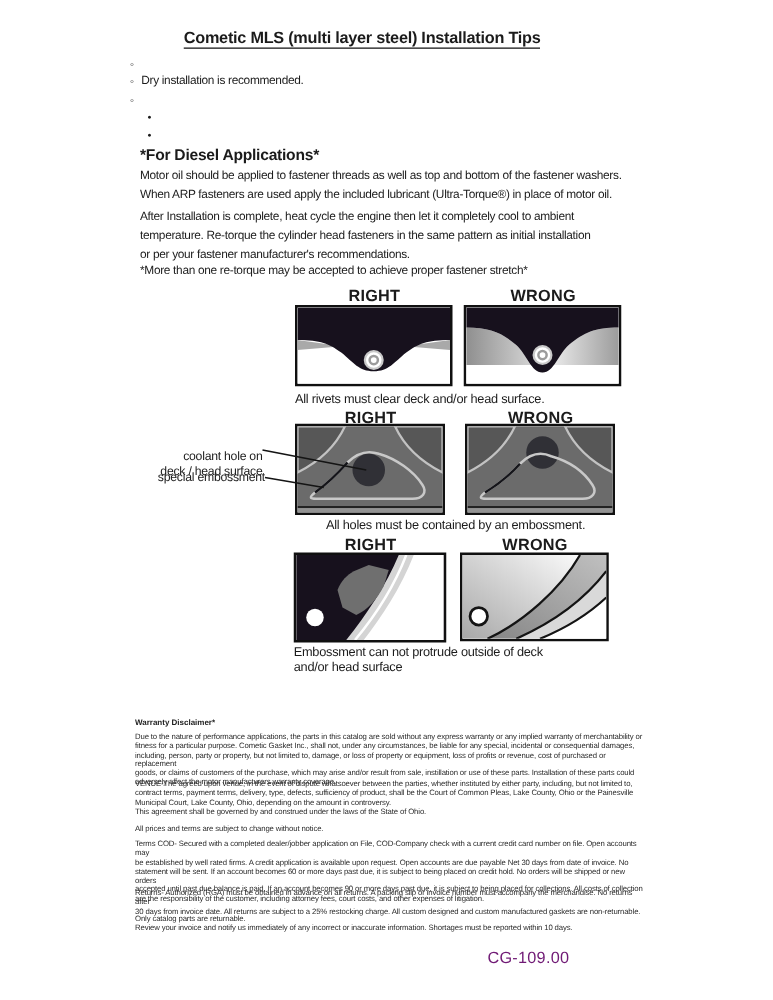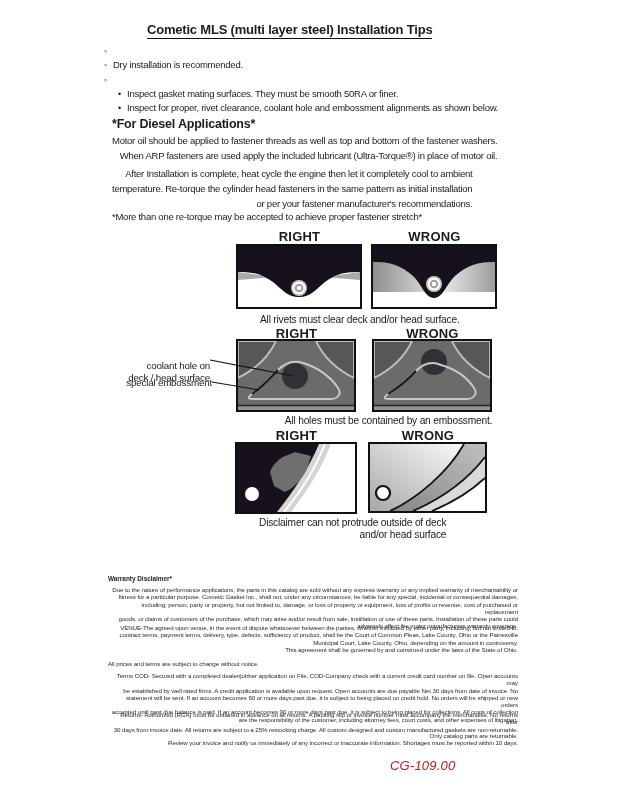--- a/index.html
+++ b/index.html
@@ -1,57 +1,55 @@
 <!DOCTYPE html>
 <html><head>
 <meta charset="utf-8">
 <style>
   html,body{margin:0;padding:0;background:#ffffff;}
   body{width:618px;height:800px;position:relative;font-family:"Liberation Sans",sans-serif;color:#1b1b1b;overflow:hidden;}
   .abs{position:absolute;}
   .nowrap{white-space:nowrap;}
-  .prelines{white-space:pre-line;text-align:right;}
+  .prelines{white-space:pre-line;}
   .title{font-size:13px;font-weight:bold;letter-spacing:-0.2px;border-bottom:1.6px solid #111;padding-bottom:1px;white-space:nowrap;margin-left:35px;}
   .body-txt{font-size:9.5px;letter-spacing:-0.25px;line-height:15px;}
   .bullet-row{display:flex;align-items:flex-start;line-height:14.3px;font-size:9.5px;letter-spacing:-0.25px;}
   .bullet-row .mk{width:9px;flex:0 0 9px;font-size:9px;line-height:14.3px;}
   .bullet-row.sub{margin-left:14px;}
   .sec-head{font-size:12.5px;font-weight:bold;letter-spacing:-0.2px;white-space:nowrap;}
   .rw-label{font-size:13px;font-weight:bold;letter-spacing:0.2px;text-align:center;white-space:nowrap;}
   .panel{border:2.5px solid #101010;box-sizing:content-box;line-height:0;}
   .panel svg{display:block;}
-  .caption{font-size:10.2px;font-weight:500;letter-spacing:-0.2px;margin-left:24px;}
+  .caption{font-size:10.2px;font-weight:500;letter-spacing:-0.2px;}
   .dg-label{font-size:9.8px;letter-spacing:-0.2px;text-align:right;line-height:11.5px;}
   .disc{font-size:6.2px;letter-spacing:-0.1px;line-height:7.3px;color:#2a2a2a;}
   .disc-head{font-size:6.4px;font-weight:bold;color:#222;white-space:nowrap;}
-  .footer-code{font-size:13px;letter-spacing:0.2px;color:#b91c1c;white-space:nowrap;font-style:italic;}
+  .footer-code{font-size:13px;letter-spacing:0.2px;color:#701a75;white-space:nowrap;}
 </style>
 </head>
 <body>
 
 <div class="abs title" style="left:112px;top:22px;">Cometic MLS (multi layer steel) Installation Tips</div>
 
 <div class="abs" style="left:104px;top:44px;width:430px;">
   <div class="bullet-row">
       <span class="mk">◦</span>
     </div>
   <div class="bullet-row">
       <span class="mk">◦</span>
       <span class="nowrap">Dry installation is recommended.</span>
     </div>
   <div class="bullet-row">
       <span class="mk">◦</span>
     </div>
   <div class="bullet-row sub">
       <span class="mk">•</span>
-      <span class="nowrap">Inspect gasket mating surfaces.  They must be smooth 50RA or finer.</span>
     </div>
   <div class="bullet-row sub">
       <span class="mk">•</span>
-      <span class="nowrap">Inspect for proper, rivet clearance, coolant hole and embossment alignments as shown below.</span>
     </div>
 </div>
 
 <div class="abs sec-head" style="left:112px;top:117px;">*For Diesel Applications*</div>
 <div class="abs body-txt prelines" style="left:112px;top:133px;">Motor oil should be applied to fastener threads as well as top and bottom of the fastener washers.
 When ARP fasteners are used apply the included lubricant (Ultra-Torque®) in place of motor oil.</div>
 <div class="abs body-txt prelines" style="left:112px;top:166px;">After Installation is complete, heat cycle the engine then let it completely cool to ambient
 temperature. Re-torque the cylinder head fasteners in the same pattern as initial installation
 or per your fastener manufacturer's recommendations.</div>
 <div class="abs body-txt nowrap" style="left:112px;top:209px;">*More than one re-torque may be accepted to achieve proper fastener stretch*</div>
@@ -165,21 +163,21 @@
     <path d="M94,0 L115,0 L115,13 C95,39 68,56 43,67 L20,67 C48,54 78,28 94,0 Z" fill="url(#dg)"></path>
     <path d="M115,13 L115,67 L43,67 C68,56 95,39 115,13 Z" fill="#d9d9d9"></path>
     <path d="M115,34 L115,67 L62,67 C84,58 100,48 115,34 Z" fill="#ffffff"></path>
     <path d="M94,0 C78,28 48,54 20,67" fill="none" stroke="#141414" stroke-width="1.8"></path>
     <path d="M115,13 C95,39 68,56 43,67" fill="none" stroke="#141414" stroke-width="1.8"></path>
     <path d="M115,34 C100,48 84,58 62,67" fill="none" stroke="#141414" stroke-width="1.8"></path>
     <circle cx="13" cy="49" r="7" fill="#ffffff" stroke="#141414" stroke-width="2.2"></circle>
   </svg>
 </div>
 
-<div class="abs caption prelines" style="left:235px;top:517px;line-height:12px;">Disclaimer can not protrude outside of deck
+<div class="abs caption prelines" style="left:235px;top:517px;line-height:12px;">Embossment can not protrude outside of deck
 and/or head surface</div>
 
 <div class="abs disc-head" style="left:108px;top:575px;">Warranty Disclaimer*</div>
 <div class="abs disc prelines" style="left:108px;top:586px;width:410px;">Due to the nature of performance applications, the parts in this catalog are sold without any express warranty or any implied warranty of merchantability or
 fitness for a particular purpose.  Cometic Gasket Inc., shall not, under any circumstances, be liable for any special, incidental or consequential damages,
 including, person, party or property, but not limited to, damage, or loss of property or equipment, loss of profits or revenue, cost of purchased or replacement
 goods, or claims of customers of the purchase, which may arise and/or result from sale, instillation or use of these parts.  Installation of these parts could
 adversely affect the motor manufacturers warranty coverage.</div>
 <div class="abs disc prelines" style="left:108px;top:624px;width:410px;">VENUE-The agreed upon venue, in the event of dispute whatsoever between the parties, whether instituted by either party, including, but not limited to,
 contract terms, payment terms, delivery, type, defects, sufficiency of product, shall be the Court of Common Pleas, Lake County, Ohio or the Painesville

